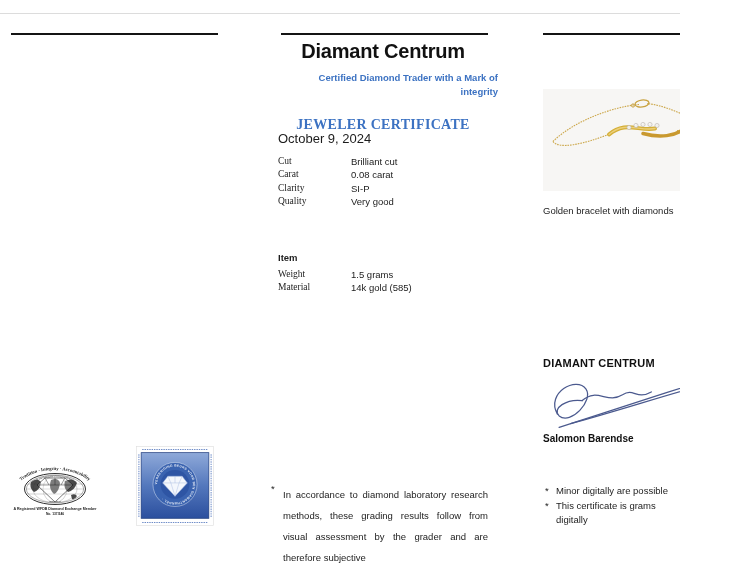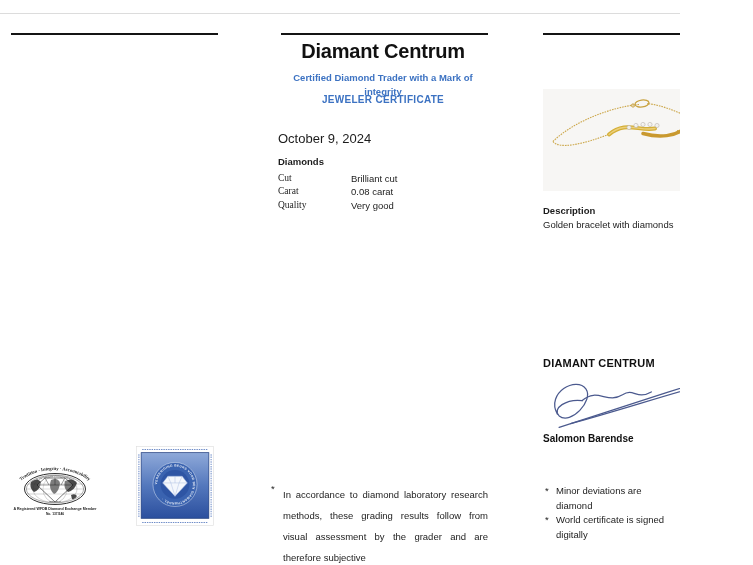--- a/index.html
+++ b/index.html
@@ -5,24 +5,24 @@
   html,body{margin:0;padding:0;background:#fff;}
   #page{position:relative;width:680px;height:565px;background:#ffffff;overflow:hidden;
         font-family:"Liberation Sans", sans-serif;color:#1c1c1c;}
   .topline{position:absolute;top:13px;left:0;width:753px;height:1px;background:#dcdcdc;}
   .rule{position:absolute;top:33px;height:2px;background:#141414;}
   .rule-left{left:11px;width:207px;}
   .rule-center{left:281px;width:207px;}
   .rule-right{left:543px;width:188px;}
   .title{position:absolute;left:256px;top:40px;width:254px;text-align:center;
          font-size:20px;font-weight:700;letter-spacing:-0.2px;color:#111;}
-  .subtitle{position:absolute;left:256px;top:71px;width:254px;text-align:center;
+  .subtitle{position:absolute;left:244px;top:71px;width:254px;text-align:right;
          font-size:9.5px;font-weight:700;color:#3c72c2;line-height:14px;}
-  .certlabel{position:absolute;left:256px;top:94px;width:254px;text-align:center;
-         font-size:10px;font-weight:700;color:#3c72c2;letter-spacing:0.3px;}
+  .certlabel{position:absolute;left:256px;top:117px;width:254px;text-align:center;
+         font-size:14px;font-weight:700;color:#3c72c2;letter-spacing:0.3px;font-family:Liberation Serif, serif;}
   .date{position:absolute;left:278px;top:131px;font-size:13px;}
   .specs{position:absolute;left:278px;width:212px;font-size:9.5px;}
   .specs .hd{font-weight:700;line-height:14px;margin-bottom:3px;}
   .row{display:flex;line-height:13.3px;}
   .row .lb{width:73px;flex:none;font-family:Liberation Serif, serif;}
   .photo{position:absolute;left:543px;top:89px;width:194px;height:102px;background:#f7f6f4;}
   .desc{position:absolute;left:543px;top:204px;font-size:9.5px;line-height:13.5px;}
   .desc .hd{font-weight:700;}
   .sig-company{position:absolute;left:543px;top:357px;font-size:11px;font-weight:700;letter-spacing:0.2px;color:#111;}
   .sig-svg{position:absolute;left:540px;top:366px;}
@@ -48,35 +48,49 @@
 
   <div class="title">Diamant Centrum</div>
   <div class="subtitle">
     <span>Certified Diamond Trader with a Mark of</span><br>
     <span>integrity</span>
   </div>
   <div class="certlabel">JEWELER CERTIFICATE</div>
   <div class="date">October 9, 2024</div>
 
   <div class="specs" style="top:155px;">
-    <div class="hd">Diamonds</div>
     <div class="row">
       <span class="lb">Cut</span>
       <span>Brilliant cut</span>
     </div>
     <div class="row">
       <span class="lb">Carat</span>
       <span>0.08 carat</span>
     </div>
     <div class="row">
+      <span class="lb">Clarity</span>
+      <span>SI-P</span>
+    </div>
+    <div class="row">
       <span class="lb">Quality</span>
       <span>Very good</span>
     </div>
   </div>
 
+  <div class="specs" style="top:251px;">
+    <div class="hd">Item</div>
+    <div class="row">
+      <span class="lb">Weight</span>
+      <span>1.5 grams</span>
+    </div>
+    <div class="row">
+      <span class="lb">Material</span>
+      <span>14k gold (585)</span>
+    </div>
+  </div>
 
   <div class="photo">
     <svg width="194" height="102" viewBox="0 0 194 101">
       <rect x="0" y="0" width="194" height="101" fill="#f7f6f4"></rect>
       <g fill="none" stroke="#cda94e" stroke-width="1.1" stroke-dasharray="1.6 1">
         <path d="M96,15 C70,17 30,32 10,52"></path>
         <path d="M10,52 C16,60 40,55 68,44"></path>
         <path d="M134,41 C155,48 172,52 183,57"></path>
         <path d="M183,57 C165,35 130,17 104,14"></path>
       </g>
@@ -94,21 +108,20 @@
       </g>
       <g fill="#ffffff">
         <circle cx="92.3" cy="35.3" r="0.6"></circle>
           <circle cx="99.3" cy="34.3" r="0.6"></circle>
           <circle cx="106.3" cy="34.3" r="0.6"></circle>
       </g>
     </svg>
   </div>
 
   <div class="desc">
-    <div class="hd">Description</div>
     <div>Golden bracelet with diamonds</div>
   </div>
 
   <div class="sig-company">DIAMANT CENTRUM</div>
   <svg class="sig-svg" width="190" height="72" viewBox="0 0 190 75">
     <g fill="none" stroke="#3c4c85" stroke-width="1.3" stroke-linecap="round" opacity="0.92">
       <path d="M14,50 C2,28 34,10 44,24 C52,36 28,62 16,52 C8,44 24,34 40,36"></path>
       <path d="M40,36 C56,22 66,40 82,30 C94,22 96,36 112,27"></path>
       <path d="M16,64 C60,50 120,30 174,13"></path>
       <path d="M28,60 C80,46 140,26 177,17"></path>
@@ -192,21 +205,21 @@
         <path d="M42,36 L38,49"></path>
     </g>
   </svg>
 
   <div class="fn-center-marker">*</div>
   <div class="fn-center">In accordance to diamond laboratory research methods, these grading results follow from visual assessment by the grader and are therefore subjective</div>
 
   <div class="fn-right">
     <div class="fline">
       <span class="mk">*</span>
-      <span>Minor deviations are diamond</span>
+      <span>Minor digitally are possible</span>
     </div>
     <div class="fline">
       <span class="mk">*</span>
-      <span>World certificate is signed digitally</span>
+      <span>This certificate is grams digitally</span>
     </div>
   </div>
 
 </div>
 
 </body></html>

